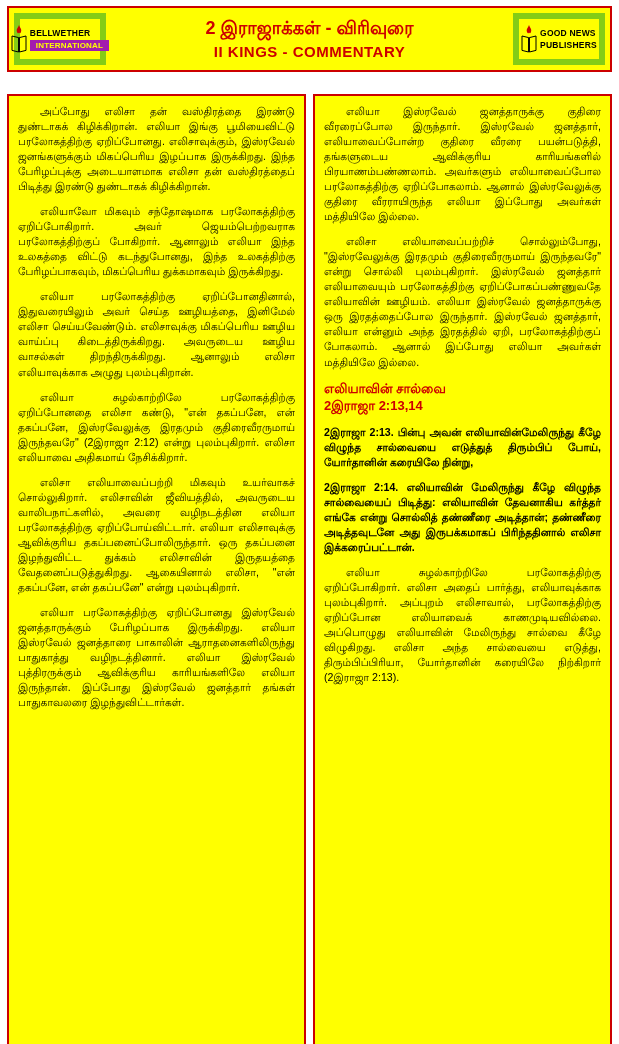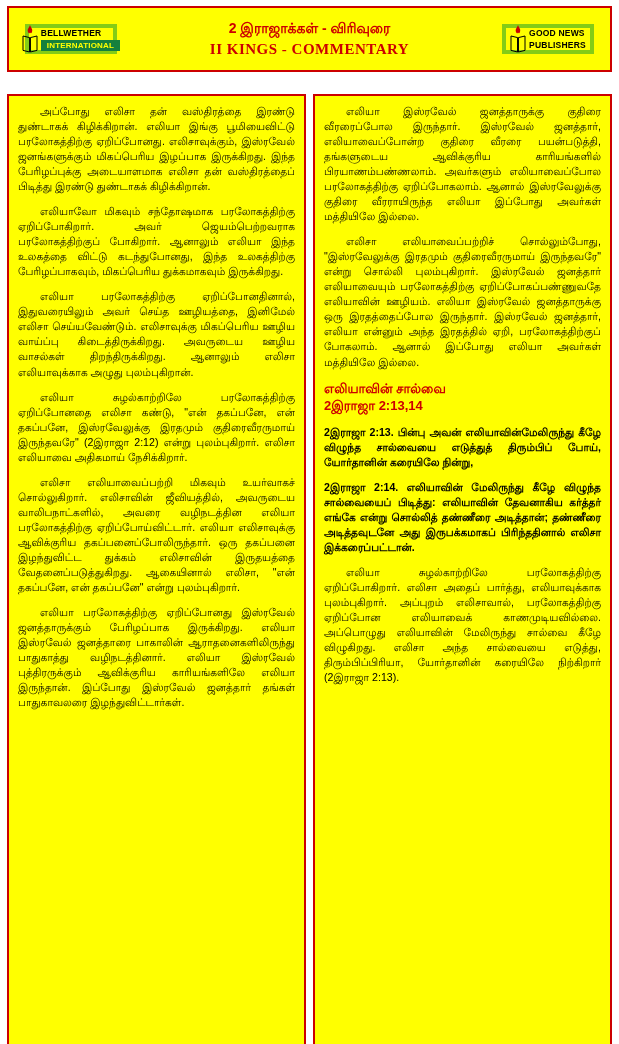--- a/index.html
+++ b/index.html
@@ -26,23 +26,23 @@
     position: relative;
     margin: 6px 7px 0 7px;
     height: 62px;
     background: #ffff00;
     border: 2px solid #cc0000;
     display: flex;
     align-items: stretch;
   }
   .logo-box {
     width: 92px;
-    margin: 16px;
+    margin: 5px;
     background: #ffff00;
-    border: 4px solid #84cc16;
+    border: 6px solid #84cc16;
     display: flex;
     flex-direction: column;
     align-items: center;
     justify-content: center;
     box-sizing: border-box;
   }
   .logo-row {
     display: flex;
     align-items: center;
     justify-content: center;
@@ -58,21 +58,21 @@
     font-size: 8.5px;
     font-weight: bold;
     color: #000000;
     letter-spacing: 0.2px;
     white-space: nowrap;
   }
   .logo-text-bottom {
     font-size: 8px;
     font-weight: bold;
     color: #ffff00;
-    background: #15803d;
+    background: #a21caf;
     padding: 1px 6px;
     margin-top: 2px;
     letter-spacing: 0.2px;
     white-space: nowrap;
   }
   .logo-text-bottom.plain {
     color: #000000;
     background: transparent;
     padding: 0;
     font-size: 8.5px;
@@ -80,36 +80,35 @@
   }
   .header-center {
     flex: 1;
     display: flex;
     flex-direction: column;
     align-items: center;
     justify-content: center;
     padding: 2px 4px;
   }
   .title-ta {
-    font-size: 14px;
+    font-size: 18px;
     font-weight: bold;
     color: #cc0000;
     text-align: center;
     line-height: 1.2;
     white-space: nowrap;
   }
   .title-en {
     font-size: 15px;
     font-weight: bold;
     color: #cc0000;
     text-align: center;
     margin-top: 4px;
     letter-spacing: 0.5px;
     white-space: nowrap;
-    font-family: Liberation Serif, serif;
   }
 
   
   .body-wrap {
     position: relative;
     margin: 22px 7px 0 7px;
     height: 955px;
     display: flex;
     gap: 7px;
   }

